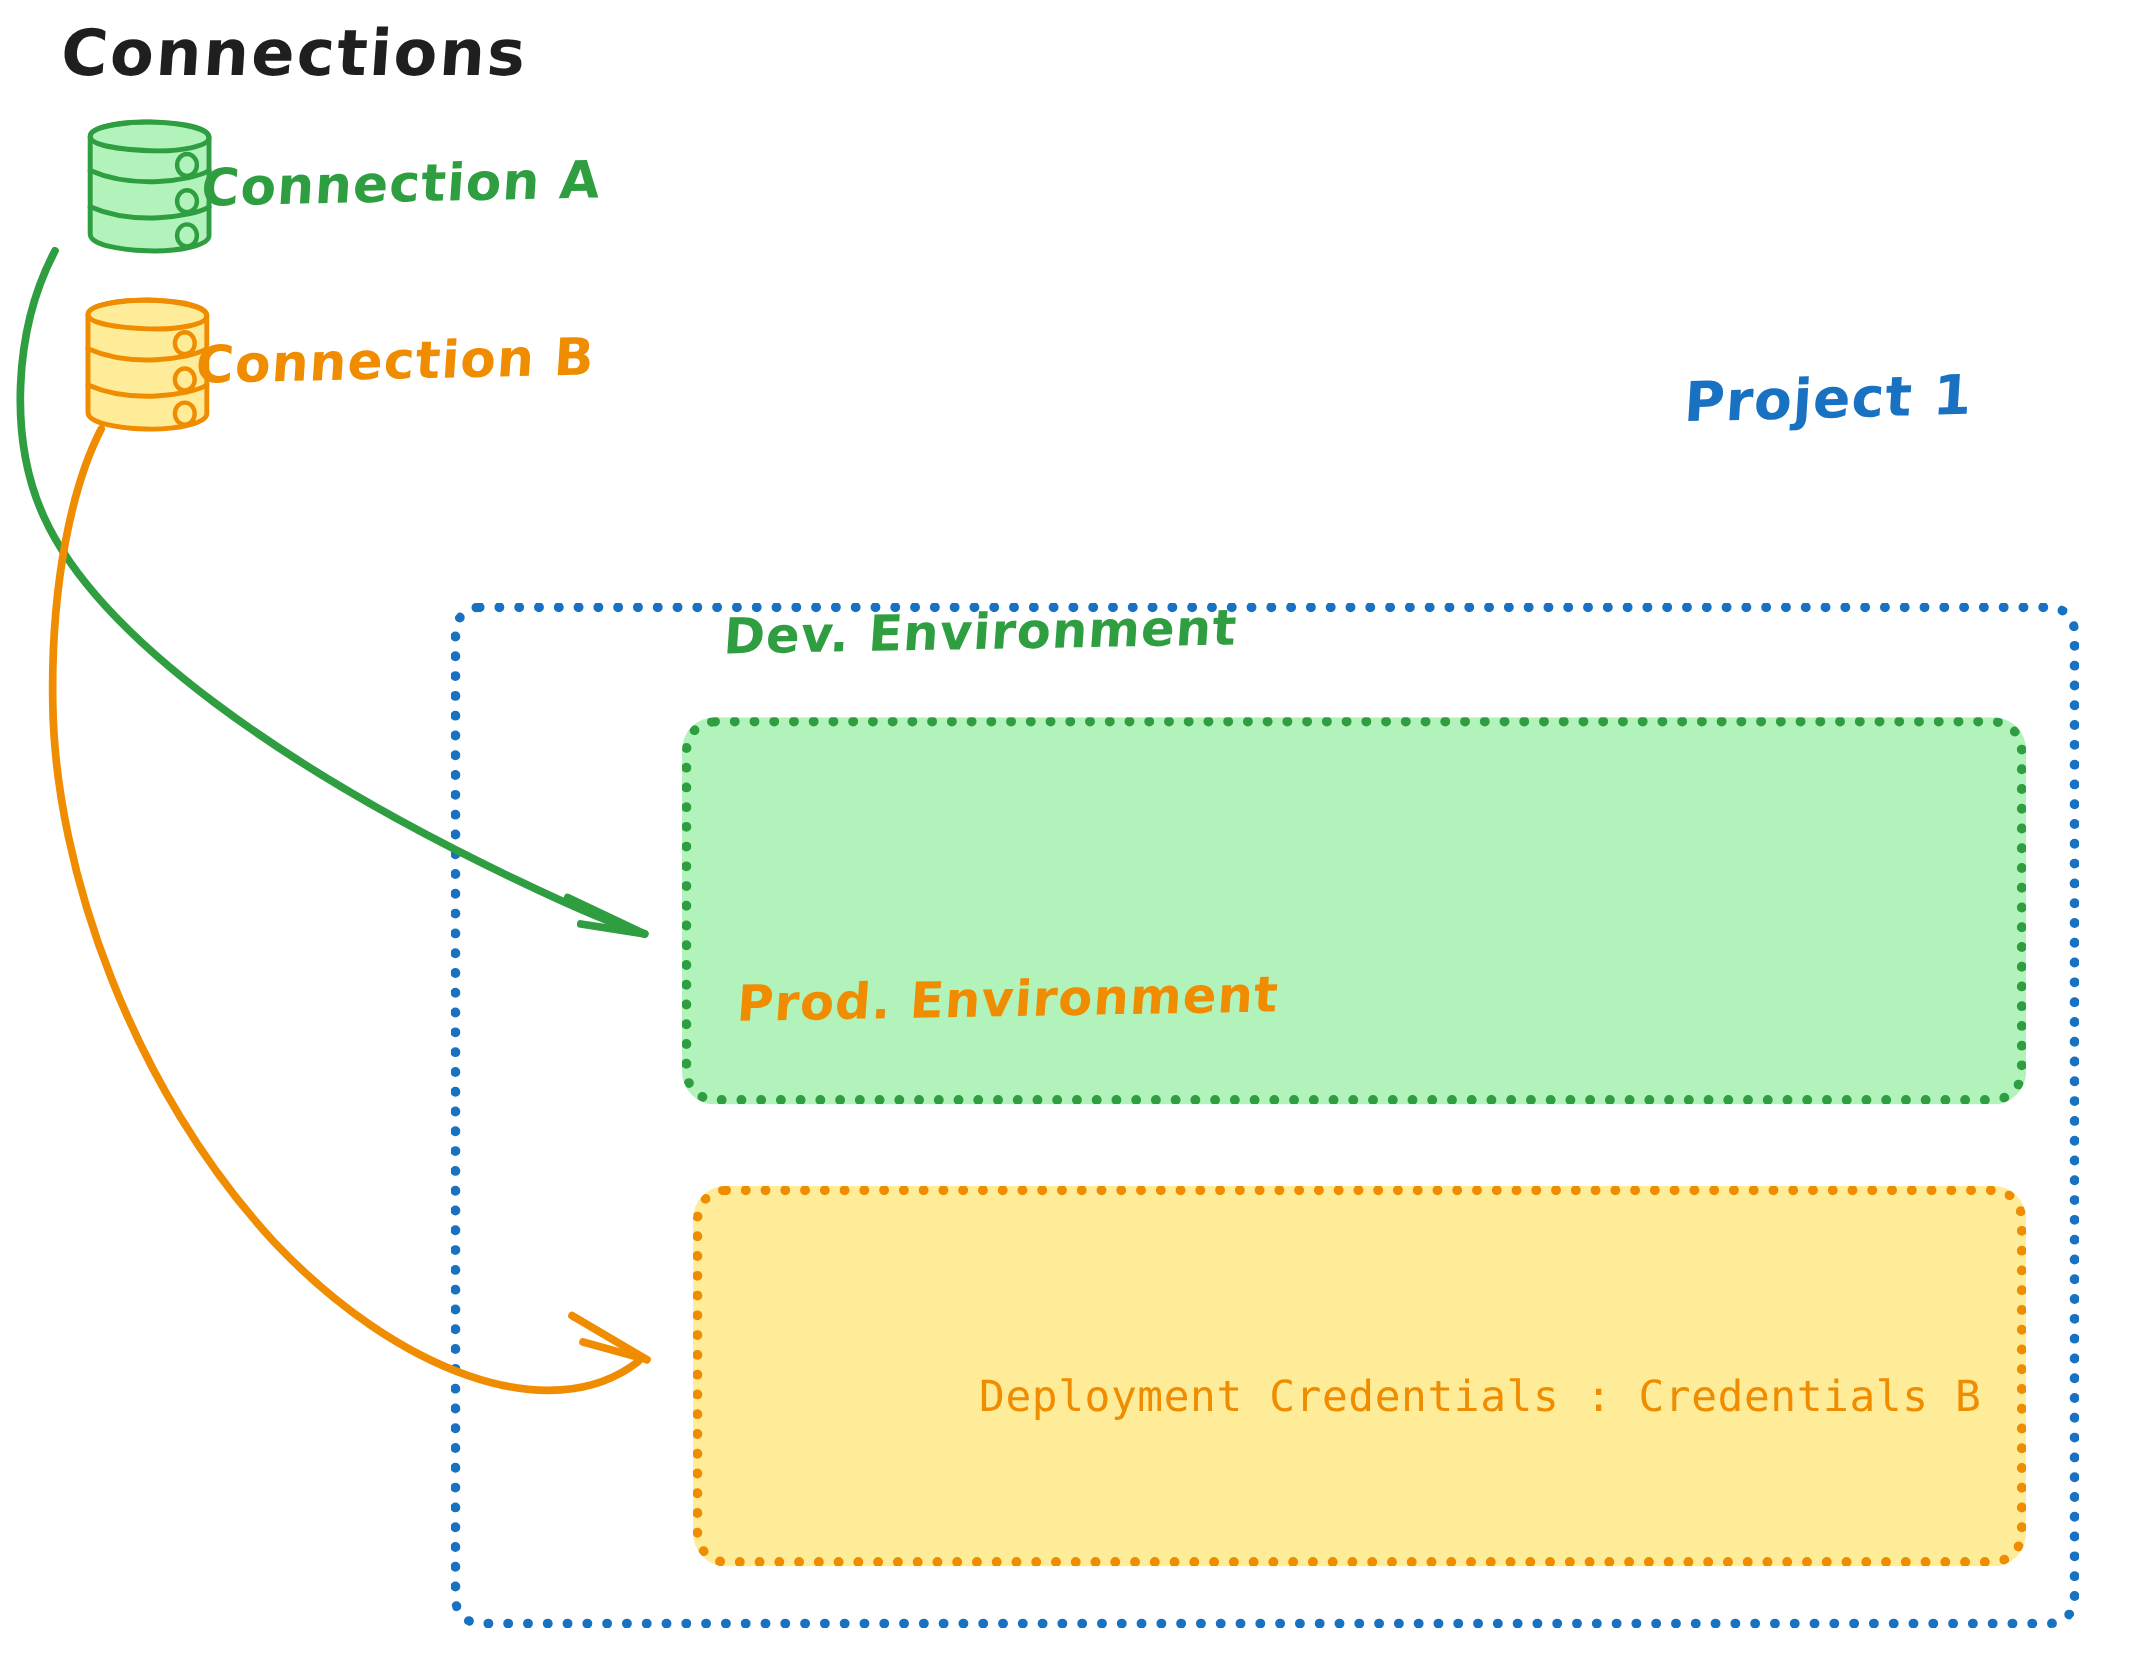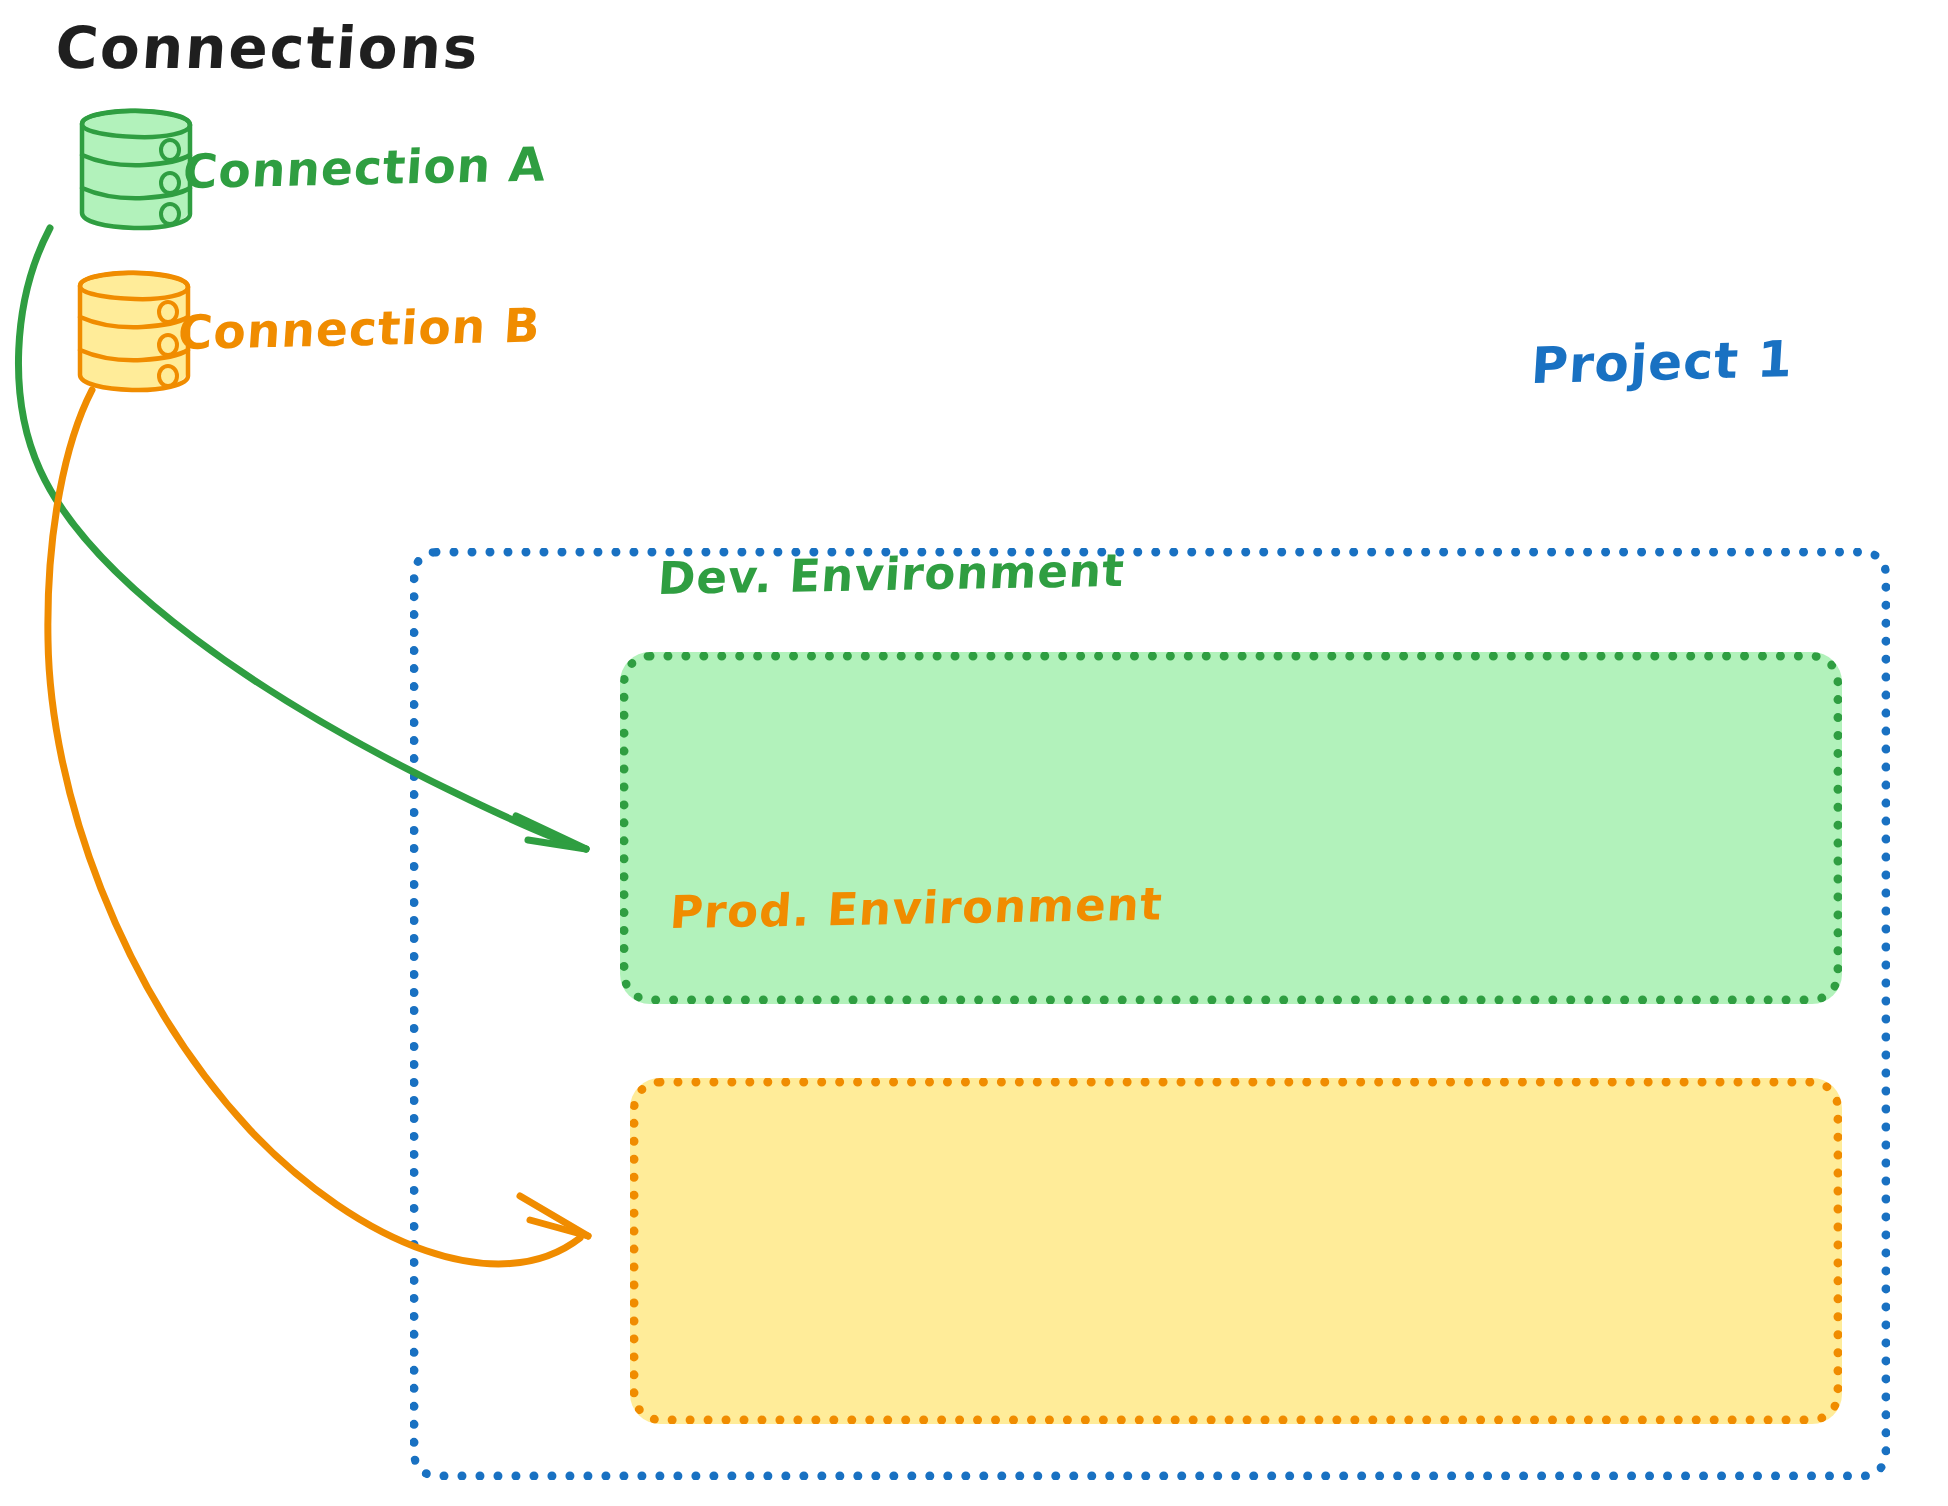--- a/index.html
+++ b/index.html
@@ -198,20 +198,21 @@
 
   <div class="hand" id="label-project1">Project 1</div>
 
   <div id="project-box"></div>
 
   <div id="dev-box"></div>
   <div class="hand" id="label-dev-env">Dev. Environment</div>
 
   <div id="prod-box"></div>
   <div class="hand" id="label-prod-env">Prod. Environment</div>
+  <div class="mono-cred" id="cred-prod">Deployment Credentials : Credentials B</div>
 
   <svg id="arrows" viewBox="0 0 1948 1506" xmlns="http://www.w3.org/2000/svg">
 
     <g>
       <path d="M50 228 C12 300, 8 400, 40 470 C90 580, 260 700, 470 800 C520 824, 556 840, 586 849" fill="none" stroke="#2f9e41" stroke-width="7" stroke-linecap="round"></path>
       <path d="M586 849 L516 816" fill="none" stroke="#2f9e41" stroke-width="7" stroke-linecap="round"></path>
       <path d="M586 849 L528 840" fill="none" stroke="#2f9e41" stroke-width="7" stroke-linecap="round"></path>
     </g>
 
     <g>

